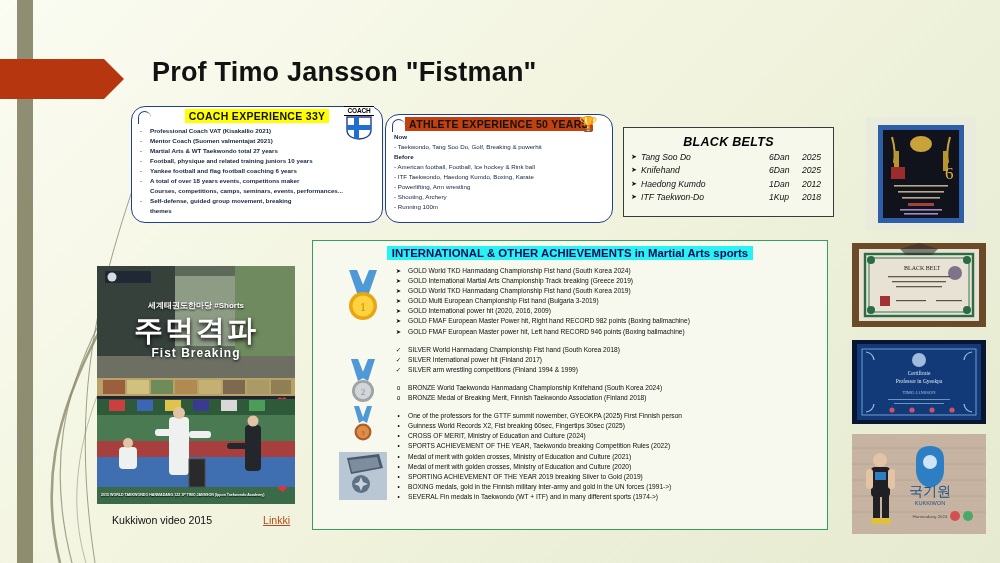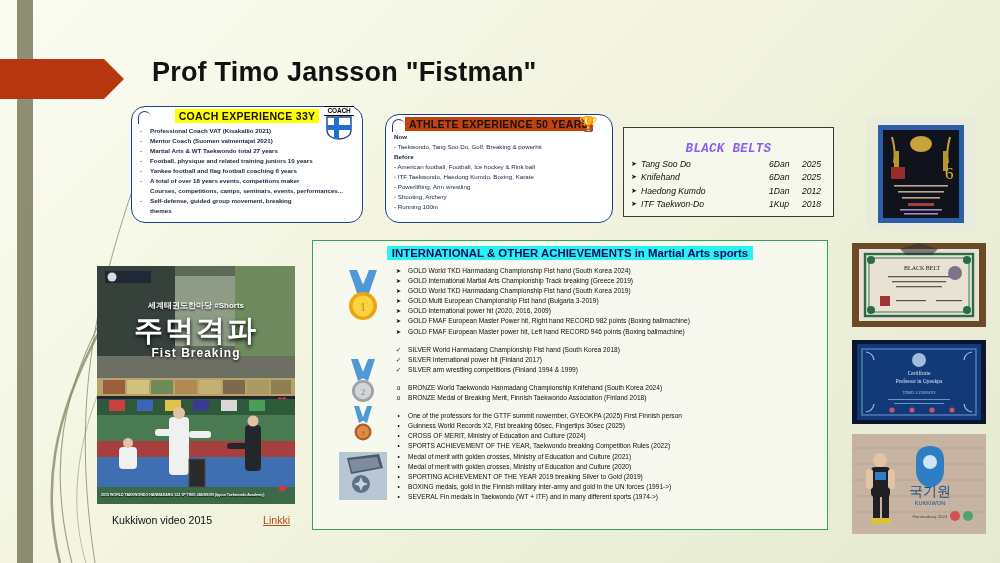--- a/index.html
+++ b/index.html
@@ -55,21 +55,21 @@
   .callout-body {
     position: absolute; left: 8px; right: 6px; top: 19px;
     font-size: 6.2px; line-height: 1.62; color: #14233f;
   }
   .callout-body .row { display: flex; gap: 5px; }
   .callout-body .dash { width: 5px; flex: none; color: #14233f; }
   .callout-body b { font-weight: bold; }
   .callout-body .sub { font-weight: bold; }
   .cont { padding-left: 10px; }
 
-  #coach-box   { left: 131px; top: 106px; width: 232px; height: 117px; }
+  #coach-box   { left: 131px; top: 106px; width: 252px; height: 117px; }
   #athlete-box { left: 385px; top: 114px; width: 228px; height: 109px; }
 
   
   #coach-crest {
     position: absolute; right: 8px; top: -1px; width: 30px; height: 34px;
     background: #ffffff;
   }
   #coach-crest .word {
     font-size: 6.5px; font-weight: bold; letter-spacing: -.2px;
     text-align: center; color: #000; line-height: 8px;
@@ -79,21 +79,21 @@
     position: absolute; right: 14px; top: 1px; font-size: 15px; line-height: 15px;
   }
 
   
   #black-belts-box {
     position: absolute; left: 623px; top: 127px; width: 211px; height: 90px;
     background: #f7f8ec; border: 1.2px solid #3a3a3a;
   }
   #black-belts-title {
     text-align: center; font-weight: bold; font-style: italic;
-    font-size: 12.5px; margin-top: 14px; color: #8b5cf6; letter-spacing: .3px; font-family: Liberation Mono, monospace;
+    font-size: 12.5px; margin-top: 7px; color: #000000; letter-spacing: .3px;
   }
   .bb-row {
     display: flex; align-items: center;
     font-size: 8.6px; font-style: italic; color: #101010;
     margin: 1.5px 0 0 0; line-height: 12px;
   }
   .bb-row .arw { width: 18px; padding-left: 7px; font-style: normal; font-size: 7px; }
   .bb-row .nm  { width: 92px; }
   .bb-row .dn  { width: 36px; margin-left: 44px; }
   .bb-row .yr  { width: 34px; }

